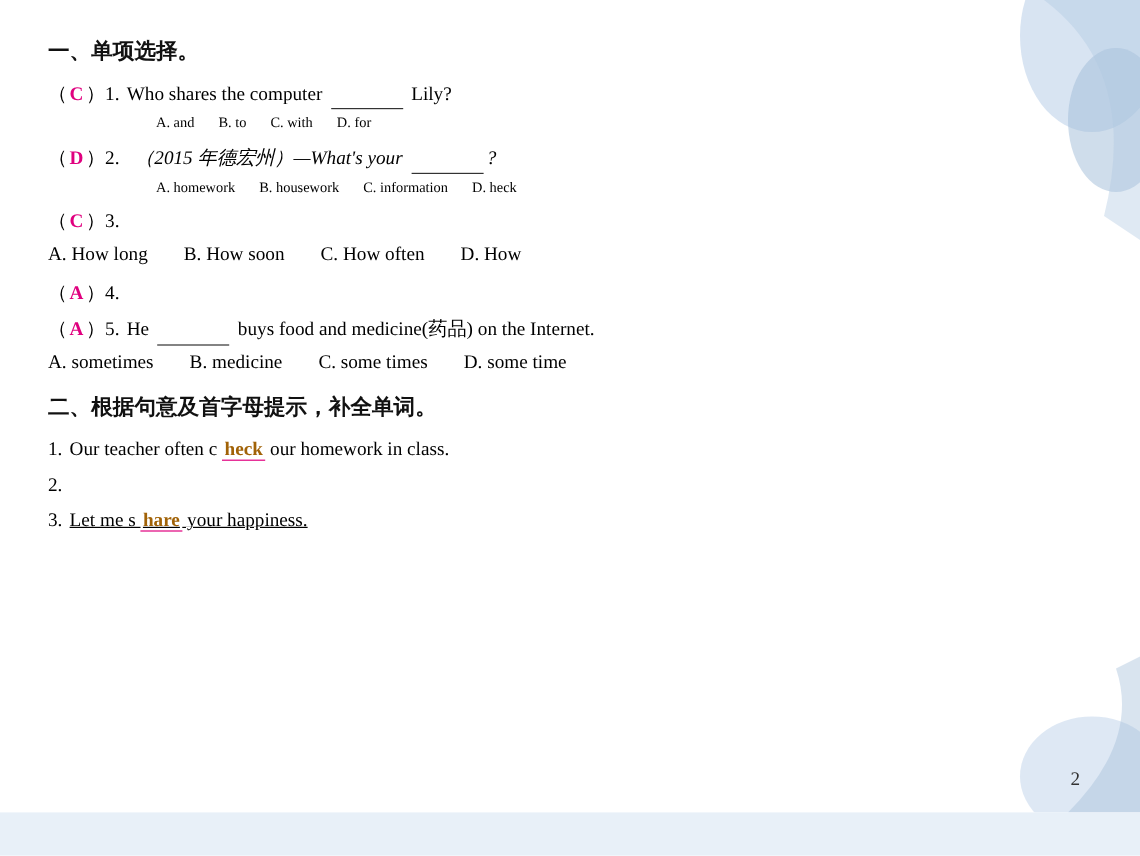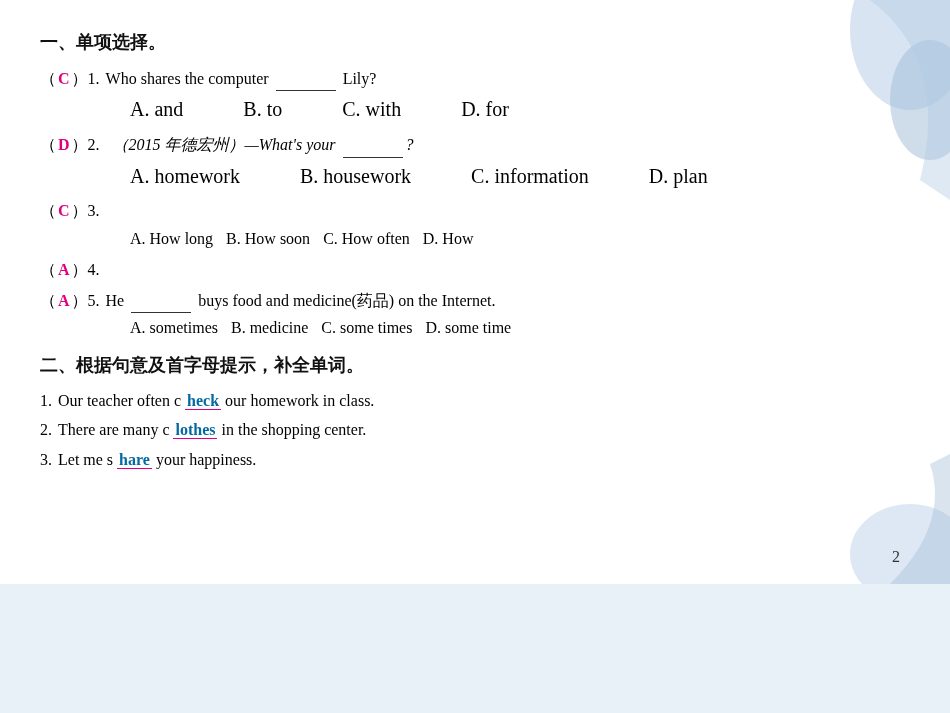--- a/index.html
+++ b/index.html
@@ -8,21 +8,21 @@
       width: 950px;
       height: 713px;
       overflow: hidden;
       background: #e8f0f8;
       font-family: 'SimSun', 'STSong', serif;
       position: relative;
     }
 
     .page {
       width: 950px;
-      height: 584px;
+      height: 677px;
       background: white;
       position: relative;
       overflow: hidden;
     }
 
     
     .deco-top-right {
       position: absolute;
       top: 0;
       right: 0;
@@ -74,45 +74,44 @@
     .blank {
       display: inline-block;
       border-bottom: 1.5px solid #333;
       min-width: 60px;
       margin: 0 3px;
       vertical-align: bottom;
     }
 
     .options-line {
       display: flex;
-      gap: 60px;
+      gap: 20px;
       margin-left: 90px;
       margin-bottom: 6px;
-      font-size: 20px;
+      font-size: 12px;
     }
 
     .options-line-wide {
       display: flex;
-      gap: 13px;
-      margin-left: 90px;
+      gap: 30px;
       margin-bottom: 6px;
       font-size: 16px;
     }
 
     .page-num {
       position: absolute;
       bottom: 18px;
       right: 50px;
       font-size: 16px;
       color: #333;
       z-index: 2;
     }
 
     .fill-answer {
-      color: #0369a1;
+      color: #a16207;
       font-weight: bold;
       border-bottom: 1.5px solid #e0007f;
       padding: 0 2px;
       margin-top: 40px;
     }
 
     .section2 {
       margin-top: 10px;
     }
 
@@ -160,21 +159,21 @@
       <div class="q-line">
         <span>（</span>
         <span class="answer-letter">D</span>
         <span>）2.</span>
         <span style="margin-left:13px;font-style:italic;">（2015 年德宏州）—What's your <span class="blank">&nbsp;&nbsp;&nbsp;&nbsp;&nbsp;&nbsp;</span>?</span>
       </div>
       <div class="options-line">
         <span>A. homework</span>
         <span>B. housework</span>
         <span>C. information</span>
-        <span>D. plan</span>
+        <span>D. heck</span>
       </div>
     </div>
 
     <div class="question-block">
       <div class="q-line">
         <span>（</span>
         <span class="answer-letter">C</span>
         <span>）3.</span>
       </div>
       <div class="options-line-wide">
@@ -214,28 +213,27 @@
       <div class="question-block">
         <div class="q-line">
           <span>1.</span>
           <span style="margin-left:6px;">Our teacher often c <span class="fill-answer">heck</span> our homework in class.</span>
         </div>
       </div>
 
       <div class="question-block">
         <div class="q-line">
           <span>2.</span>
-          <span style="margin-left:6px;">There are many c <span class="fill-answer">lothes</span> in the shopping center.</span>
         </div>
       </div>
 
       <div class="question-block">
         <div class="q-line">
           <span>3.</span>
-          <span style="margin-left:6px;">Let me s <span class="fill-answer">hare</span> your happiness.</span>
+          <span style="margin-left:6px;text-decoration:underline;">Let me s <span class="fill-answer">hare</span> your happiness.</span>
         </div>
       </div>
     </div>
 
   </div>
 
   <div class="page-num">2</div>
 
 </div>
 

